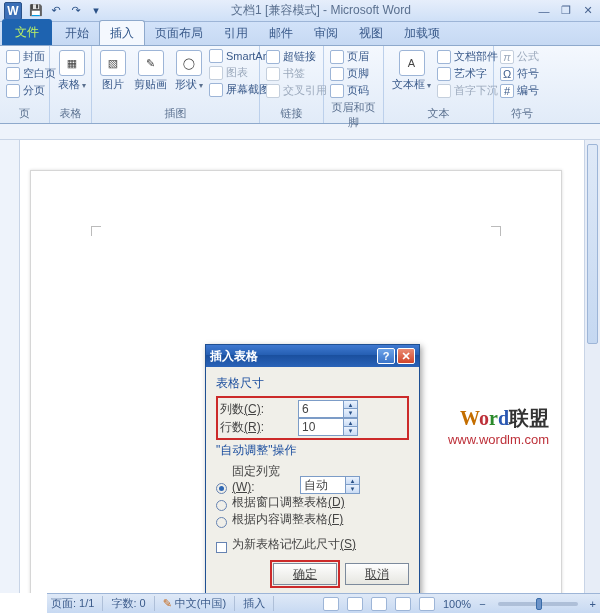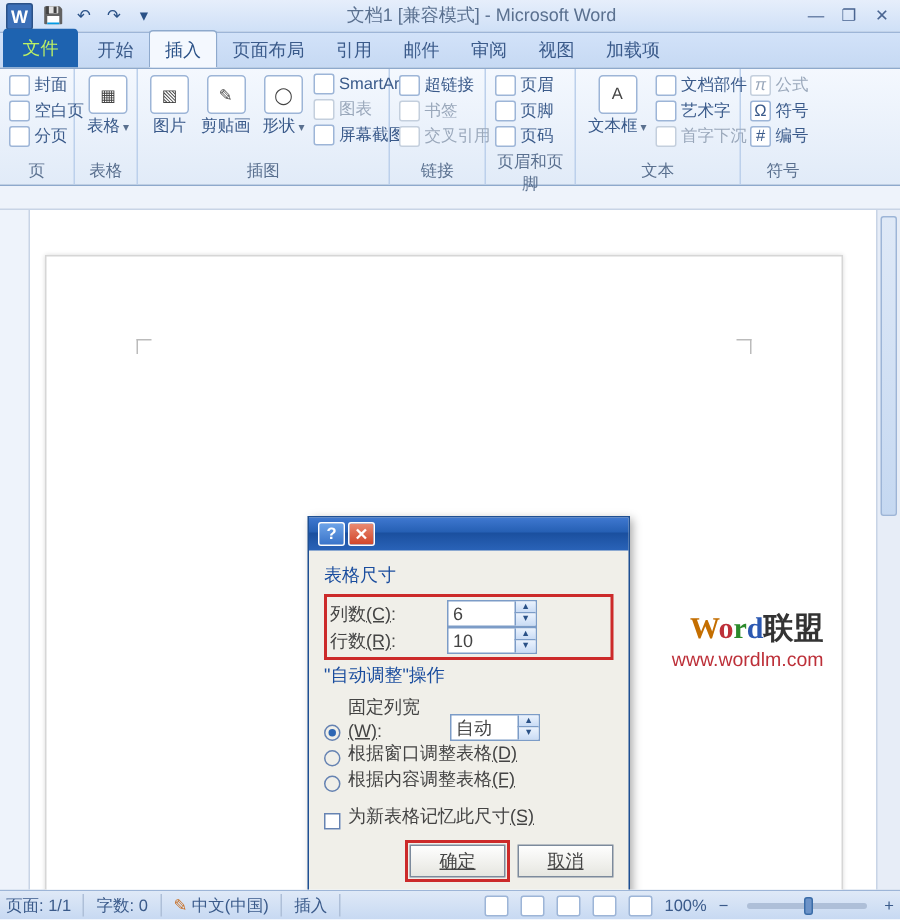--- a/index.html
+++ b/index.html
@@ -65,21 +65,21 @@
   .spin .btns div{height:8px;border-left:1px solid #7c9cc7;background:linear-gradient(#eaf2fd,#cadcf5);font-size:7px;text-align:center;line-height:7px;color:#2a5187;}
   .spin .btns div:first-child{border-bottom:1px solid #7c9cc7;}
   .hl-red{border:2px solid #cc2a2a;padding:2px 2px;margin:2px 0;}
   .radio{width:11px;height:11px;border:1px solid #6683b2;border-radius:50%;margin-right:5px;display:inline-flex;align-items:center;justify-content:center;}
   .radio.sel::after{content:"";width:5px;height:5px;background:#2e67b4;border-radius:50%;}
   .checkbox{width:11px;height:11px;border:1px solid #6683b2;margin-right:5px;display:inline-block;background:#fff;}
   .dlg-buttons{display:flex;justify-content:flex-end;gap:8px;margin-top:10px;}
   .btn{width:64px;height:22px;border:1px solid #7c8a9c;background:linear-gradient(#fefefe,#e6e6e0);display:flex;align-items:center;justify-content:center;text-decoration:underline;}
   .btn.hl{outline:2px solid #cc2a2a;outline-offset:1px;}
   
-  .status{height:20px;background:linear-gradient(#dfe9f7,#c7d9f2);border-top:1px solid #9db5d7;display:flex;align-items:center;font-size:11px;color:#3a5a8a;padding:0 4px;gap:8px;}
+  .status{height:20px;background:linear-gradient(#dfe9f7,#c7d9f2);border-top:1px solid #9db5d7;display:flex;align-items:center;font-size:11px;color:#3a5a8a;padding:0 4px;gap:8px;margin-left:47px;}
   .status .seg{border-right:1px solid #aebfd8;padding-right:8px;display:flex;align-items:center;gap:3px;}
   .status .flex{flex:1;}
   .status .viewbtn{width:16px;height:14px;border:1px solid #9db5d7;background:#fff;border-radius:2px;}
   .zoom-slider{width:80px;height:4px;background:#aebfd8;position:relative;border-radius:2px;margin:0 4px;}
   .zoom-slider .knob{position:absolute;left:38px;top:-4px;width:6px;height:12px;background:#6c93c8;border:1px solid #3a6ca8;border-radius:2px;}
   .drop::after{content:"▾";font-size:8px;margin-left:2px;color:#5a708f;}
 </style>
 </head>
 <body>
 
@@ -270,20 +270,21 @@
 
     <div class="watermark">
       <div class="l1">
         <span>W</span><span>o</span><span>r</span><span>d</span><span class="cn">联盟</span>
       </div>
       <div class="l2">www.wordlm.com</div>
     </div>
 
     <div class="dialog">
       <div class="dlg-title">
+        <span class="t">插入表格</span>
         <span class="hbtn">?</span>
         <span class="hbtn close">✕</span>
       </div>
       <div class="dlg-body">
         <div class="section-title">表格尺寸</div>
         <div class="hl-red">
           <div class="row">
             <div class="lbl"><span>列数</span><span class="ul">(C)</span>:</div>
             <div class="spin">
               <div class="val">6</div>

